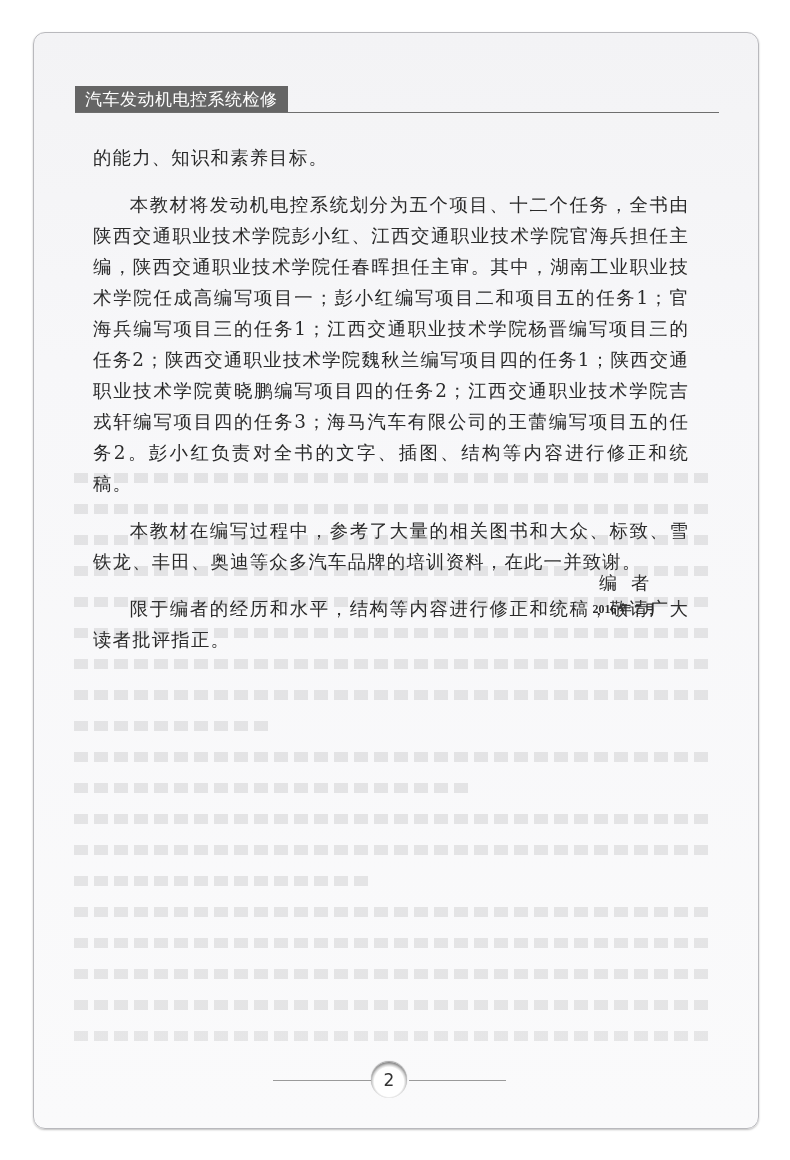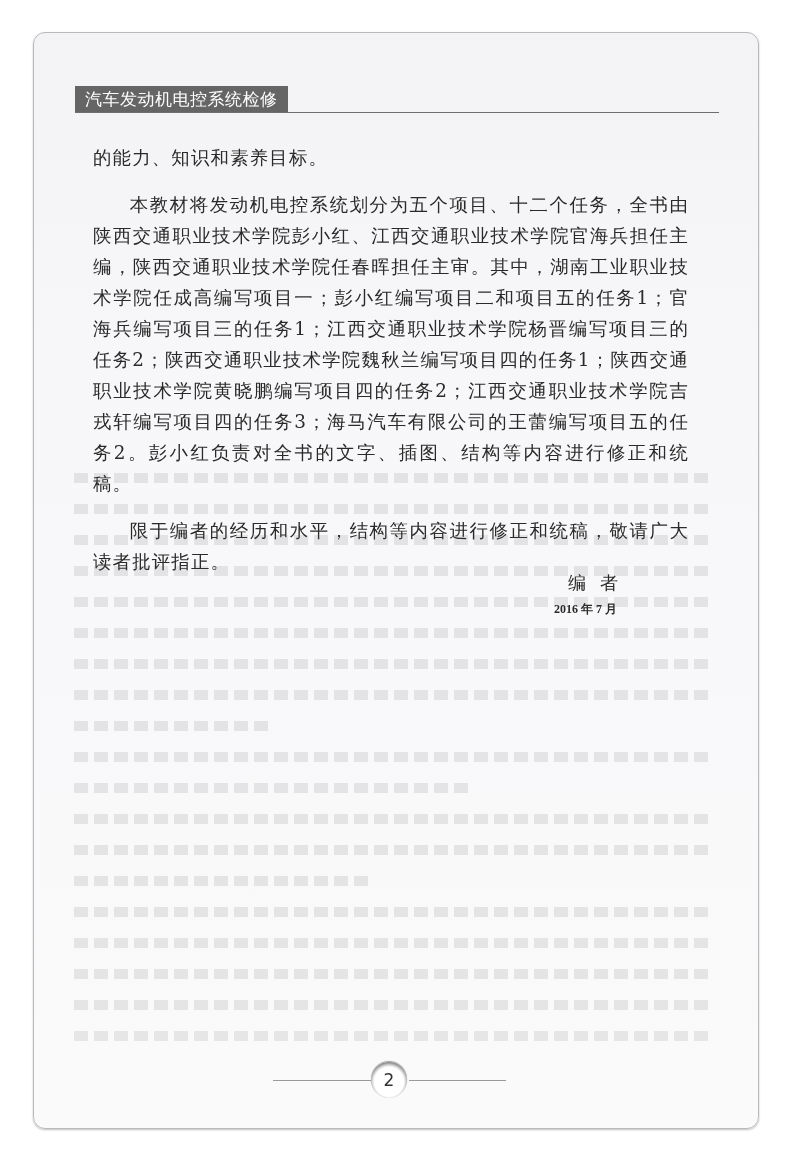--- a/index.html
+++ b/index.html
@@ -65,20 +65,21 @@
     }
     .body-text p.indent {
       text-indent: 2em;
     }
     .signature {
       position: absolute;
       left: 520px;
       top: 537px;
       width: 140px;
       color: #2a2a2a;
+      text-align: center;
     }
     .sig-role {
       font-size: 18px;
       line-height: 26px;
       letter-spacing: 14px;
       padding-left: 14px;
     }
     .sig-date {
       font-family: "Liberation Serif", "DejaVu Serif", serif;
       font-weight: bold;
@@ -129,20 +130,21 @@
 <body>
 
 <div class="page">
 
   <div class="running-head">汽车发动机电控系统检修</div>
   <div class="head-rule"></div>
 
   <div class="body-text">
     <p>的能力、知识和素养目标。</p>
     <p class="indent">本教材将发动机电控系统划分为五个项目、十二个任务，全书由陕西交通职业技术学院彭小红、江西交通职业技术学院官海兵担任主编，陕西交通职业技术学院任春晖担任主审。其中，湖南工业职业技术学院任成高编写项目一；彭小红编写项目二和项目五的任务1；官海兵编写项目三的任务1；江西交通职业技术学院杨晋编写项目三的任务2；陕西交通职业技术学院魏秋兰编写项目四的任务1；陕西交通职业技术学院黄晓鹏编写项目四的任务2；江西交通职业技术学院吉戎轩编写项目四的任务3；海马汽车有限公司的王蕾编写项目五的任务2。彭小红负责对全书的文字、插图、结构等内容进行修正和统稿。</p>
+    <p class="indent">本教材在编写过程中，参考了大量的相关图书和大众、标致、雪铁龙、丰田、奥迪等众多汽车品牌的培训资料，在此一并致谢。</p>
     <p class="indent">限于编者的经历和水平，结构等内容进行修正和统稿，敬请广大读者批评指正。</p>
   </div>
 
   <div class="signature">
     <div class="sig-role">编者</div>
     <div class="sig-date">2016 年 7 月</div>
   </div>
 
   <div class="bleed">
     <div class="ln" style="top:0px;width:640px"></div>

